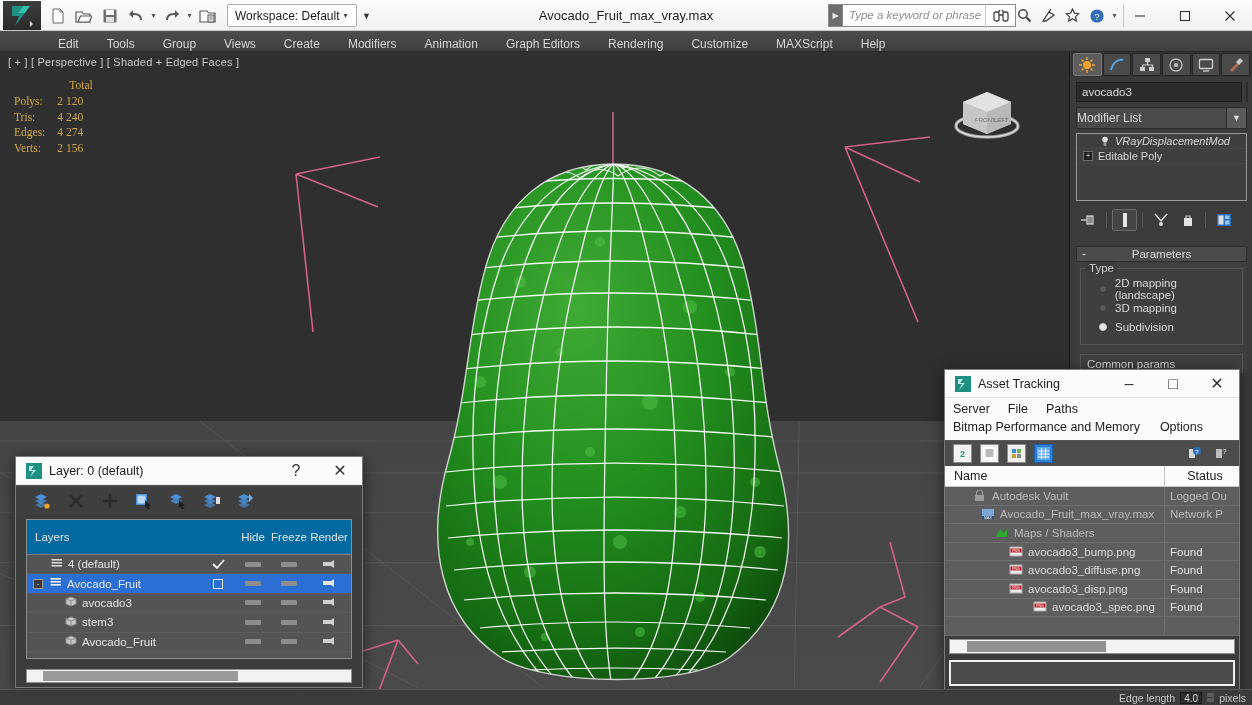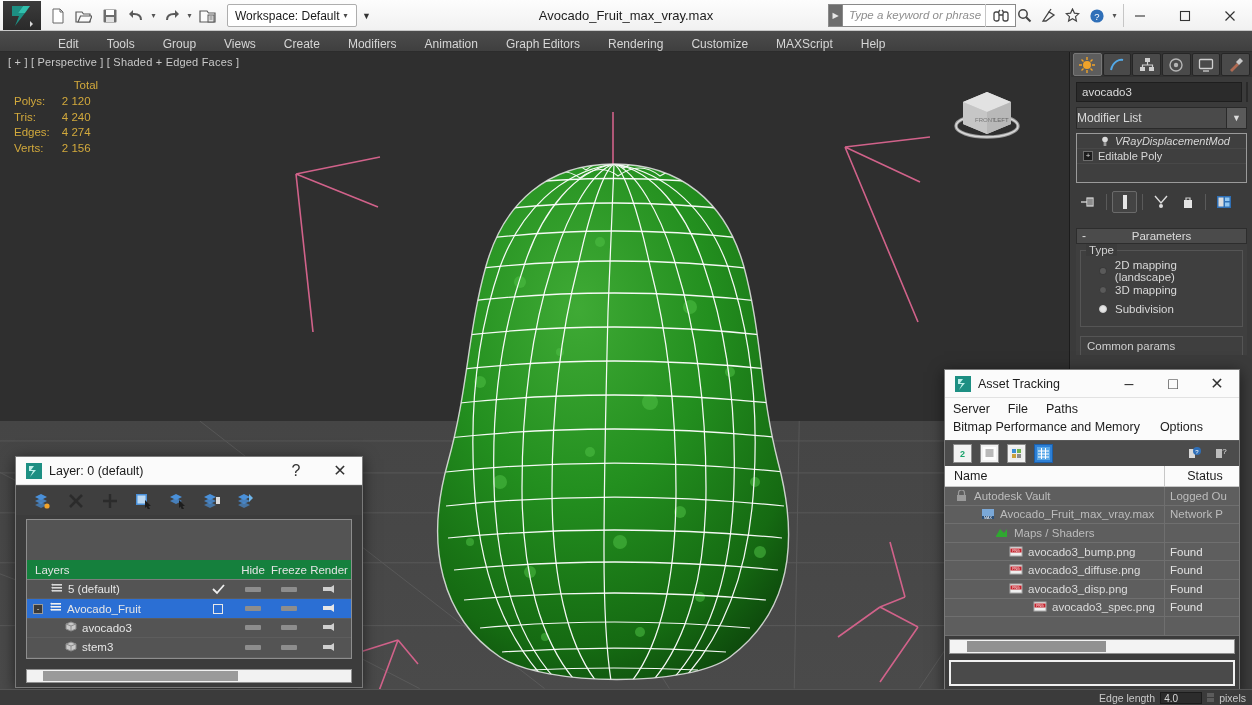--- a/index.html
+++ b/index.html
@@ -44,42 +44,42 @@
   .mi { font-size:12px; color:#d6d6d6; padding:3px 14px; line-height:21px; height:21px; }
 
   
   .vpwrap { position:absolute; left:0; top:52px; width:1070px; height:637px; background:#2e2e2e;
     border-right:1px solid #1c1c1c; overflow:hidden; }
   .vp-sky { position:absolute; left:0; top:0; width:100%; height:58%; background:#2f2f2f; }
   .vp-ground { position:absolute; left:0; top:58%; width:100%; height:42%;
     background:linear-gradient(#454545,#4a4a4a); }
   .grid { position:absolute; left:0; top:58%; width:100%; height:42%; opacity:.30; }
   .vplabel { position:absolute; left:8px; top:4px; font-size:11px; color:#c9c9c9; letter-spacing:.2px; }
-  .stats { position:absolute; left:14px; top:26px; font-size:11.5px; color:#d2a93c; line-height:15.8px; }
+  .stats { position:absolute; left:14px; top:26px; font-size:11.5px; color:#d2a93c; line-height:15.8px;font-family:Liberation Serif, serif; }
   .stats table { border-collapse:collapse; }
   .stats td { padding:0 6px 0 0; color:#d2a93c; font-size:11.5px; }
   .stats td.v { padding-left:6px; }
   .stats td.h { text-align:center; padding-left:18px; }
   .viewcube { position:absolute; right:42px; top:28px; width:80px; height:72px; }
 
   
   .cmdpanel { position:absolute; left:1071px; top:52px; width:181px; height:637px; background:#3b3b3b; }
   .cptabs { display:flex; height:25px; background:#333; padding:1px 2px; gap:1px; }
   .cptab { flex:1; display:flex; align-items:center; justify-content:center; background:#4a4a4a;
     border:1px solid #262626; border-radius:2px; }
   .cptab.active { background:#5d5d5d; border-color:#777; }
   .cpname { display:flex; margin:5px 5px 0 5px; gap:4px; }
   .cpname input { flex:1; height:20px; background:#2b2b2b; border:1px solid #1e1e1e; color:#dcdcdc;
     font-size:11.5px; padding:0 5px; font-family:"Liberation Sans",sans-serif; }
   .cpswatch { width:26px; height:20px; background:#5a5a5a; border:1px solid #2a2a2a; }
   .modlist { margin:5px 5px 0 5px; height:22px; background:#4a4a4a; border:1px solid #2a2a2a;
     display:flex; align-items:center; color:#d9d9d9; font-size:12px; padding-left:0; }
   .modlist .dd { margin-left:auto; width:20px; height:20px; background:#5a5a5a; border-left:1px solid #2a2a2a;
     display:flex; align-items:center; justify-content:center; font-size:9px; color:#ddd; }
-  .modstack { margin:4px 5px 0 5px; height:50px; background:#3f3f3f; border:1px solid #9a9a9a; overflow:hidden; }
+  .modstack { margin:4px 5px 0 5px; height:68px; background:#3f3f3f; border:1px solid #9a9a9a; overflow:hidden; }
   .modrow { height:15px; display:flex; align-items:center; gap:5px; padding-left:6px;
     font-size:11px; color:#d8d8d8; border-bottom:1px solid #484848; }
   .modrow.it { font-style:italic; padding-left:22px; }
   .modrow .bulb { width:11px; height:11px; display:flex; align-items:center; justify-content:center; }
   .modrow .plus { width:10px; height:10px; background:#1d1d1d; border:1px solid #6d6d6d; color:#ddd;
     font-size:8px; line-height:8px; text-align:center; }
   .modtools { margin:7px 5px 0 5px; height:24px; display:flex; align-items:center; gap:2px; }
   .mtb { width:25px; height:22px; display:flex; align-items:center; justify-content:center; border-radius:2px; }
   .mtb.framed { border:1px solid #6a6a6a; background:#444; }
   .mtsep { width:1px; height:16px; background:#5a5a5a; margin:0 3px; }
@@ -132,39 +132,39 @@
   .atsb { height:15px; background:#f3f3f3; border:1px solid #8f8f8f; margin:3px 4px 0 4px; position:relative; }
   .atsb i { position:absolute; left:6%; top:1px; bottom:1px; width:49%; background:#919191; display:block; }
   .atbottom { margin:6px 4px 4px 4px; height:26px; background:#4a4a4a; border:2px solid #f0f0f0; }
 
   
   #layer { left:15px; top:456px; width:348px; height:232px; }
   .lytools { height:30px; background:#3f3f3f; display:flex; align-items:center; padding:0 16px; gap:14px;
     border-top:1px solid #555; }
   .lyb { width:20px; height:20px; display:flex; align-items:center; justify-content:center; }
   .lytable { margin:4px 10px 0 10px; background:#545454; border:1px solid #8e8e8e; height:140px; overflow:hidden; }
-  .lyhdr { display:flex; height:20px; background:#15803d; border-bottom:1px solid #7d7d7d; align-items:center;margin-top:40px; }
+  .lyhdr { display:flex; height:35px; background:#0369a1; border-bottom:1px solid #7d7d7d; align-items:center; }
   .lyhdr .h1 { flex:1; padding-left:8px; font-size:11.5px; color:#e3e3e3; }
   .lyhdr .hc { width:36px; text-align:center; font-size:11.5px; color:#e3e3e3; }
   .lyrow { display:flex; height:19.4px; align-items:center; border-bottom:1px solid #5d5d5d; }
   .lyrow.sel { background:#2b6fd4; }
   .lyrow .nm { flex:1; display:flex; align-items:center; gap:5px; font-size:11.5px; color:#e6e6e6; }
   .lyrow .cel { width:36px; display:flex; align-items:center; justify-content:center; }
   .lyrow .ind { width:10px; height:10px; background:#3a3a3a; border:1px solid #9a9a9a; color:#ddd;
     font-size:8px; line-height:8px; text-align:center; margin-right:2px; }
   .dash { width:16px; height:5px; background:#8d8d8d; border-radius:1px; }
   .chkbox { width:10px; height:10px; border:1px solid #e8e8e8; background:transparent; }
   .lysb { margin:10px 10px 0 10px; height:14px; background:#f2f2f2; border:1px solid #909090; position:relative; }
   .lysb i { position:absolute; left:5%; top:1px; bottom:1px; width:60%; background:#9a9a9a; display:block; }
 
   
   .statusbar { position:absolute; left:0; top:689px; width:1252px; height:16px; background:#3b3b3b;
     border-top:1px solid #555; display:flex; align-items:center; justify-content:flex-end; }
   .edgebox { display:flex; align-items:center; gap:5px; margin-right:6px; font-size:10.5px; color:#c8c8c8; }
-  .edgeval { width:42px; height:12px; background:#2c2c2c; border:1px solid #1c1c1c; color:#d8d8d8;
+  .edgeval { width:22px; height:12px; background:#2c2c2c; border:1px solid #1c1c1c; color:#d8d8d8;
     font-size:10px; padding-left:3px; line-height:11px; }
   .spin { display:flex; flex-direction:column; gap:1px; }
   .spin i { width:7px; height:4px; background:#5c5c5c; display:block; }
 </style>
 </head>
 <body>
 
 <div id="app">
 
   <div class="titlebar">
@@ -667,21 +667,21 @@
       </span>
     </div>
 
     <div class="atgrid">
       <div class="athdr">
         <div class="c1">Name</div>
         <div class="c2">Status</div>
       </div>
 
       <div class="atrow dim">
-        <div class="n" style="padding-left:10px">
+        <div class="n" style="padding-left:28px">
           <span class="fi">
             <svg width="13" height="12" viewBox="0 0 13 12">
                 <path d="M2 5h9v6H2z" fill="#9a9a9a"></path>
                 <path d="M3.5 5V3a3 3 0 016 0v2" fill="none" stroke="#9a9a9a" stroke-width="1.2"></path>
               </svg>
           </span>
           <span>Autodesk Vault</span>
         </div>
         <div class="s">Logged Ou</div>
       </div>
@@ -866,21 +866,21 @@
           <span>
             <svg width="12" height="11" viewBox="0 0 12 11">
                 <g fill="#d8d8d8">
                   <rect x="2" y="1" width="9" height="1.6"></rect>
                   <rect x="2" y="4" width="9" height="1.6"></rect>
                   <rect x="2" y="7" width="9" height="1.6"></rect>
                   <path d="M0 1.8l2-1.3v2.6zM0 4.8l2-1.3v2.6zM0 7.8l2-1.3v2.6z"></path>
                 </g>
               </svg>
           </span>
-          <span>5 (default)</span>
+          <span>4 (default)</span>
         </div>
         <div class="cel" style="width:34px">
           <svg width="13" height="11" viewBox="0 0 13 11">
               <path d="M1 5l4 4 7-8" fill="none" stroke="#f0f0f0" stroke-width="1.8"></path>
             </svg>
         </div>
         <div class="cel">
             <span class="dash"></span>
           </div>
         <div class="cel">

